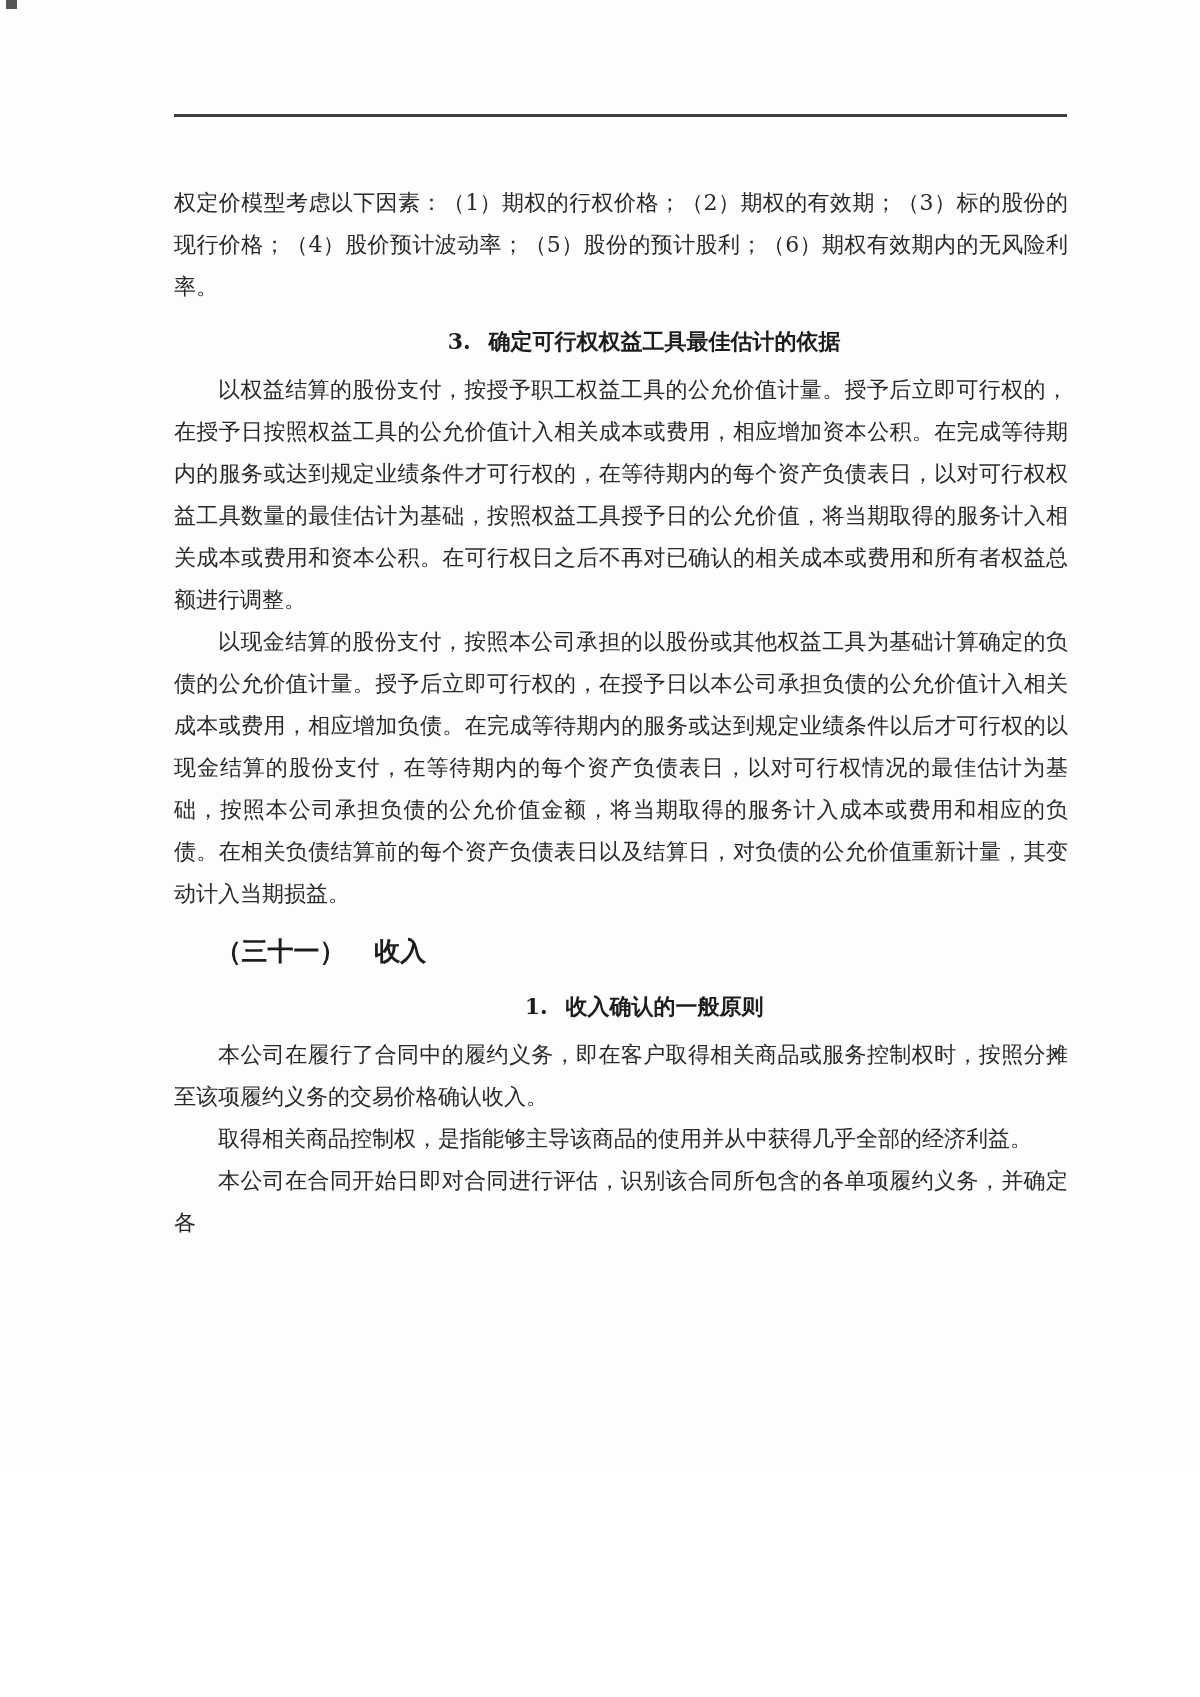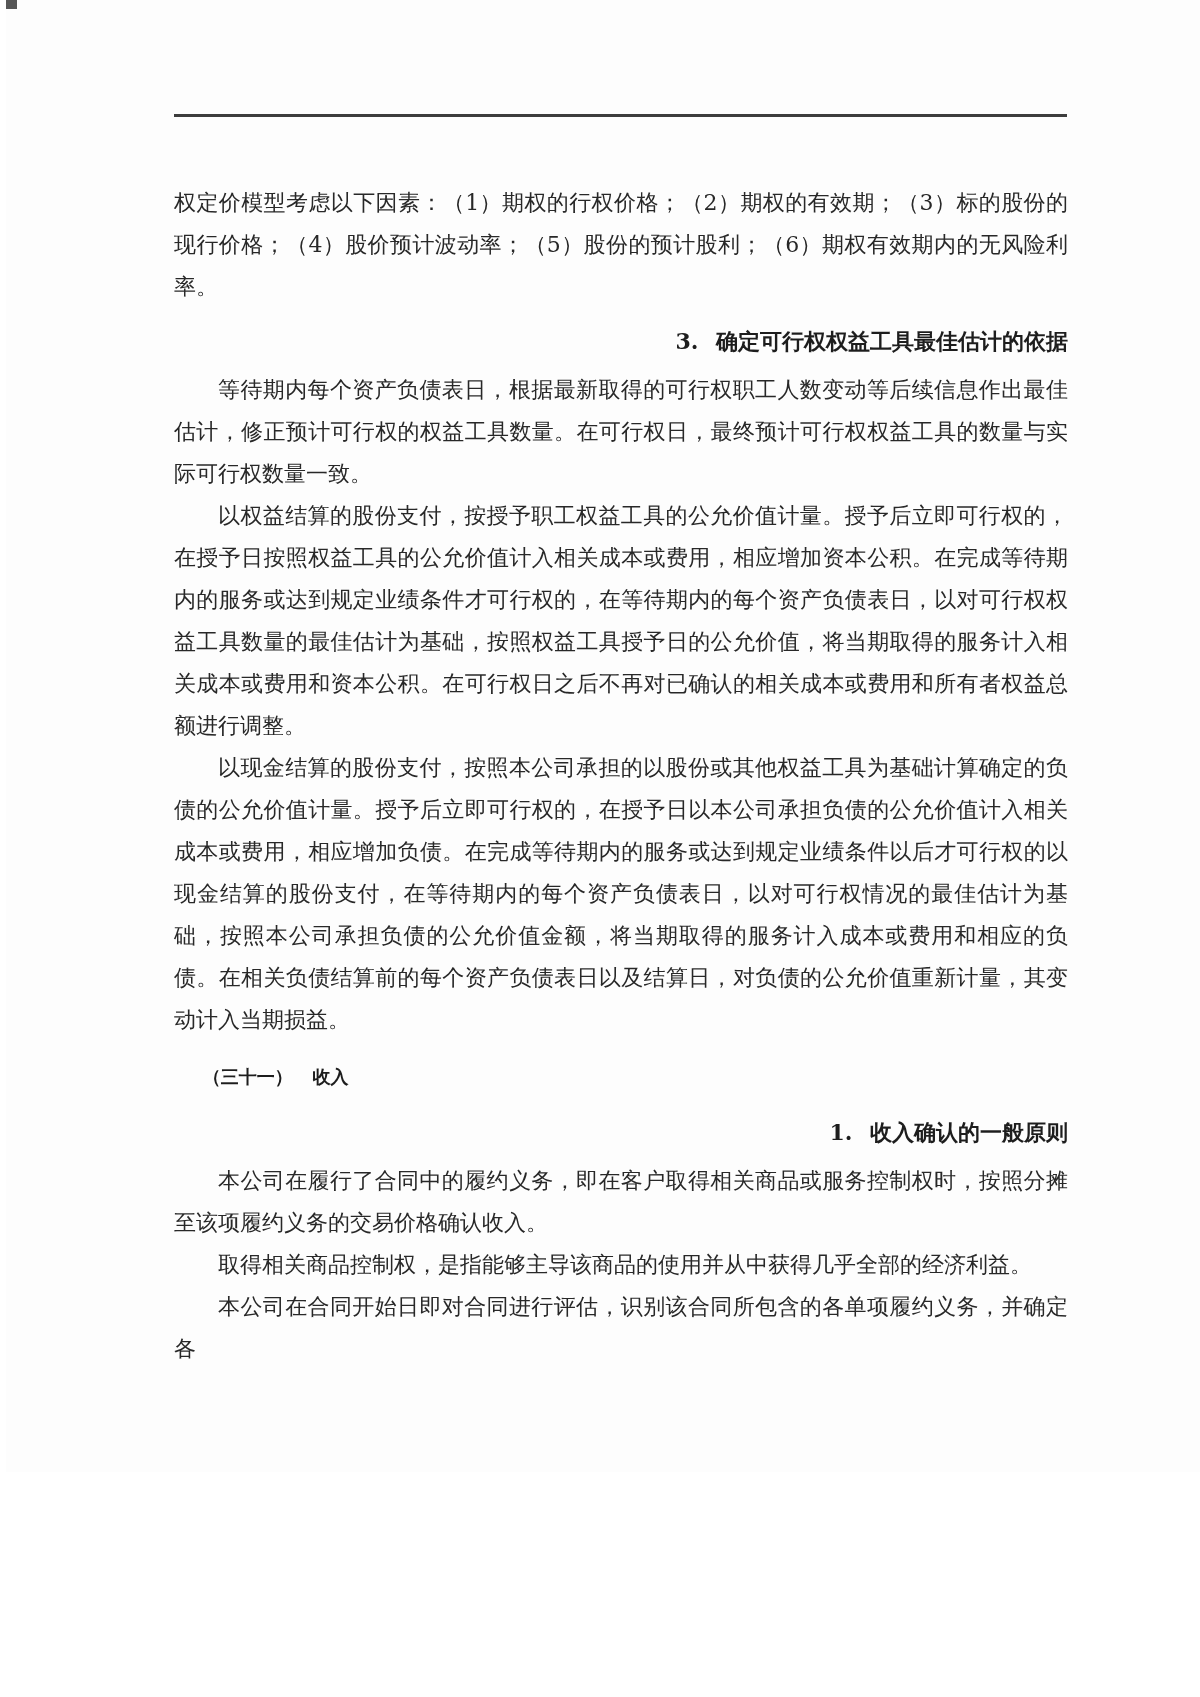--- a/index.html
+++ b/index.html
@@ -50,33 +50,33 @@
     text-indent: 0;
   }
   .sub-heading {
     margin: 12px 0 6px 0;
     font-weight: bold;
     color: #1d1d1d;
     text-indent: 2.1em;
     font-family: "DejaVu Sans", "Liberation Sans", sans-serif;
     font-size: 22px;
     line-height: 42px;
-    text-align: right;
+    text-align: center;
   }
   .sub-heading .h-num {
     font-family: "DejaVu Serif", "Liberation Serif", serif;
     margin-right: 0.8em;
   }
   .section-heading {
     margin: 14px 0 8px 0;
     font-weight: bold;
     color: #1d1d1d;
     text-indent: 1.6em;
     font-family: "DejaVu Sans", "Liberation Sans", sans-serif;
-    font-size: 18px;
+    font-size: 26px;
     line-height: 44px;
     text-align: left;
   }
   .section-heading .sec-num {
     margin-right: 1.1em;
   }
   .page-footer {
     position: absolute;
     top: 1566px;
     left: 0;
@@ -98,21 +98,20 @@
 
   <div class="content">
 
     <p class="body-para continuation">权定价模型考虑以下因素：（1）期权的行权价格；（2）期权的有效期；（3）标的股份的现行价格；（4）股价预计波动率；（5）股份的预计股利；（6）期权有效期内的无风险利率。</p>
 
 
     <div class="sub-heading">
       <span class="h-num">3.</span><span>确定可行权权益工具最佳估计的依据</span>
     </div>
 
-    <p class="body-para">等待期内每个资产负债表日，根据最新取得的可行权职工人数变动等后续信息作出最佳估计，修正预计可行权的权益工具数量。在可行权日，最终预计可行权权益工具的数量与实际可行权数量一致。</p>
 
 
     <p class="body-para">以权益结算的股份支付，按授予职工权益工具的公允价值计量。授予后立即可行权的，在授予日按照权益工具的公允价值计入相关成本或费用，相应增加资本公积。在完成等待期内的服务或达到规定业绩条件才可行权的，在等待期内的每个资产负债表日，以对可行权权益工具数量的最佳估计为基础，按照权益工具授予日的公允价值，将当期取得的服务计入相关成本或费用和资本公积。在可行权日之后不再对已确认的相关成本或费用和所有者权益总额进行调整。</p>
 
     <p class="body-para">以现金结算的股份支付，按照本公司承担的以股份或其他权益工具为基础计算确定的负债的公允价值计量。授予后立即可行权的，在授予日以本公司承担负债的公允价值计入相关成本或费用，相应增加负债。在完成等待期内的服务或达到规定业绩条件以后才可行权的以现金结算的股份支付，在等待期内的每个资产负债表日，以对可行权情况的最佳估计为基础，按照本公司承担负债的公允价值金额，将当期取得的服务计入成本或费用和相应的负债。在相关负债结算前的每个资产负债表日以及结算日，对负债的公允价值重新计量，其变动计入当期损益。</p>
 
 
     <div class="section-heading">
       <span class="sec-num">（三十一）</span><span>收入</span>
     </div>

